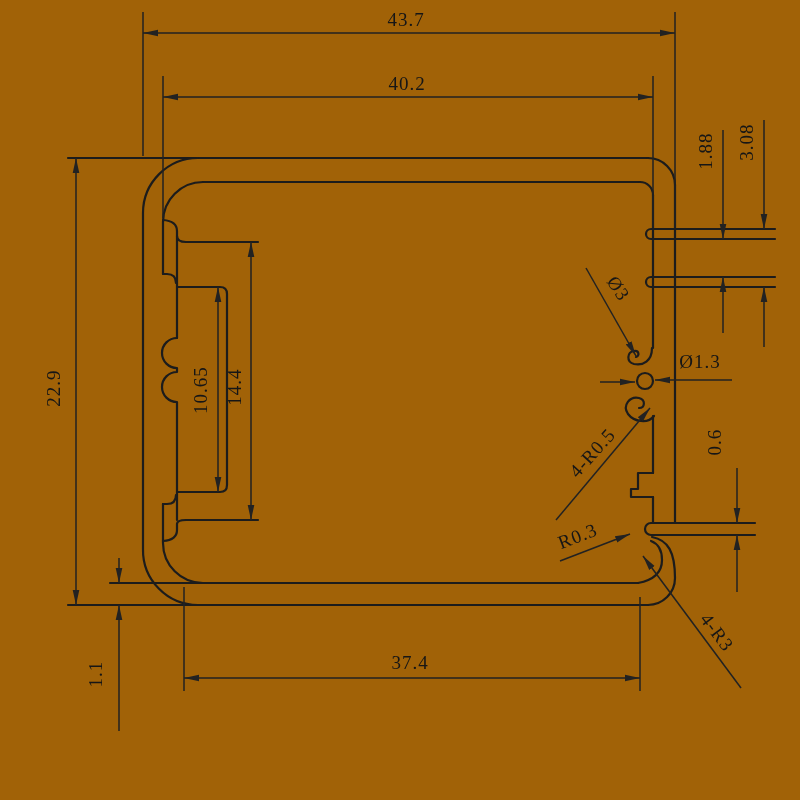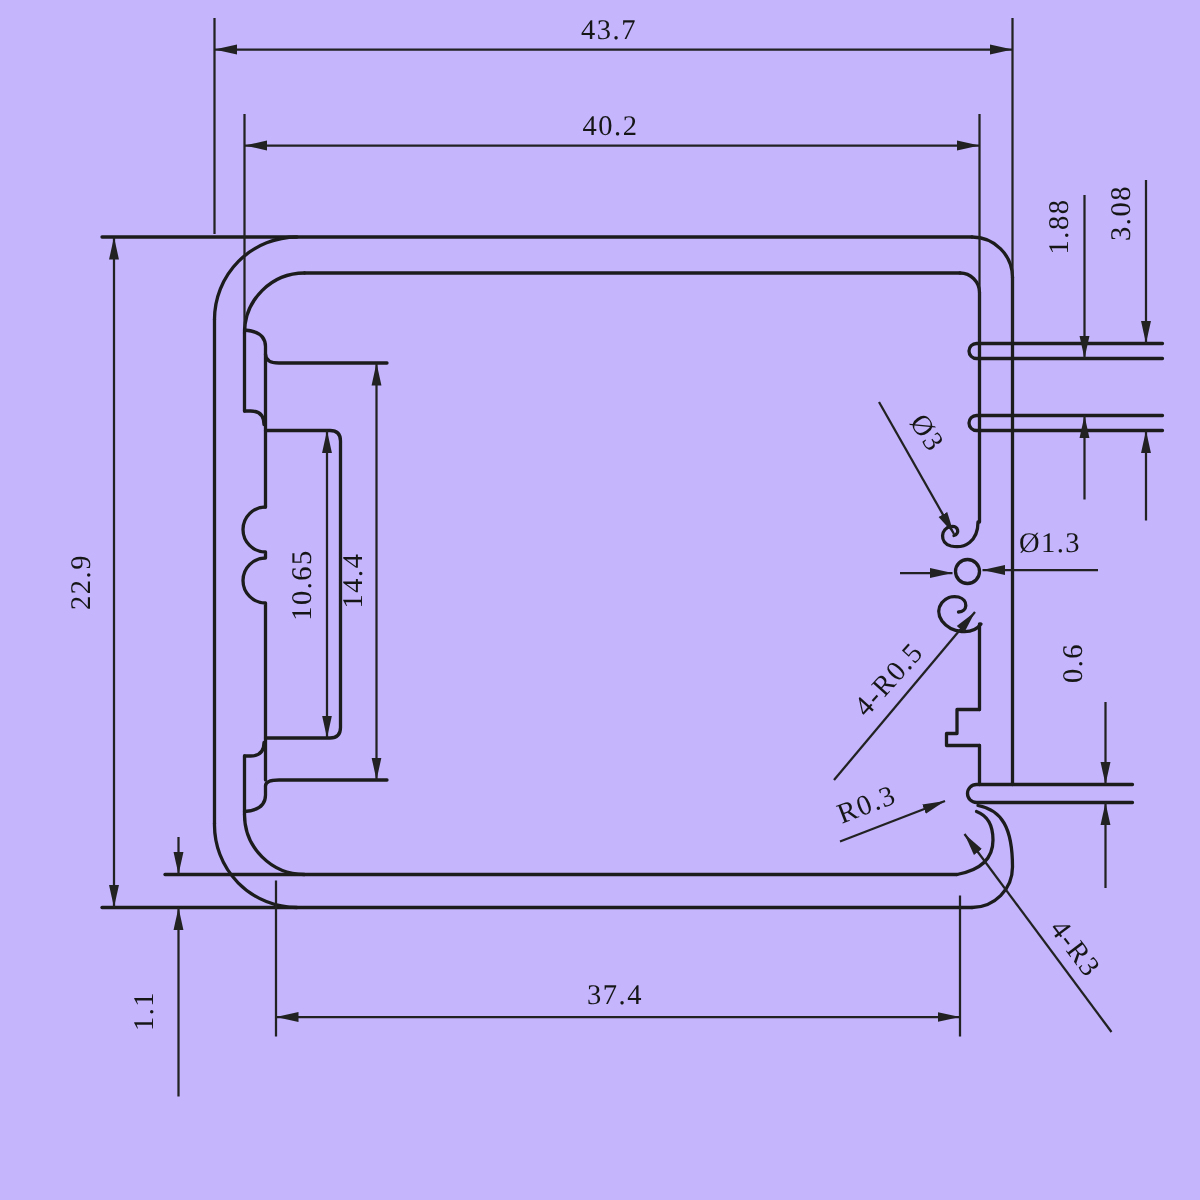--- a/index.html
+++ b/index.html
@@ -1,17 +1,17 @@
 <!DOCTYPE html>
 <html><head>
 <meta charset="utf-8">
 <style>
   html,body{margin:0;padding:0;background:#ffffff;}
   .stage{
-    width:800px;height:800px;position:relative;background:#c4b5fd;
+    width:800px;height:800px;position:relative;background:#a16207;
     font-family:"Liberation Serif", serif;
   }
   svg{display:block;}
   .profile path, .profile circle{
     fill:none;stroke:#1c1c1c;stroke-width:2.2;stroke-linecap:round;stroke-linejoin:round;
   }
   .dims path{
     fill:none;stroke:#222222;stroke-width:1.5;stroke-linecap:butt;
   }
   .labels text{

